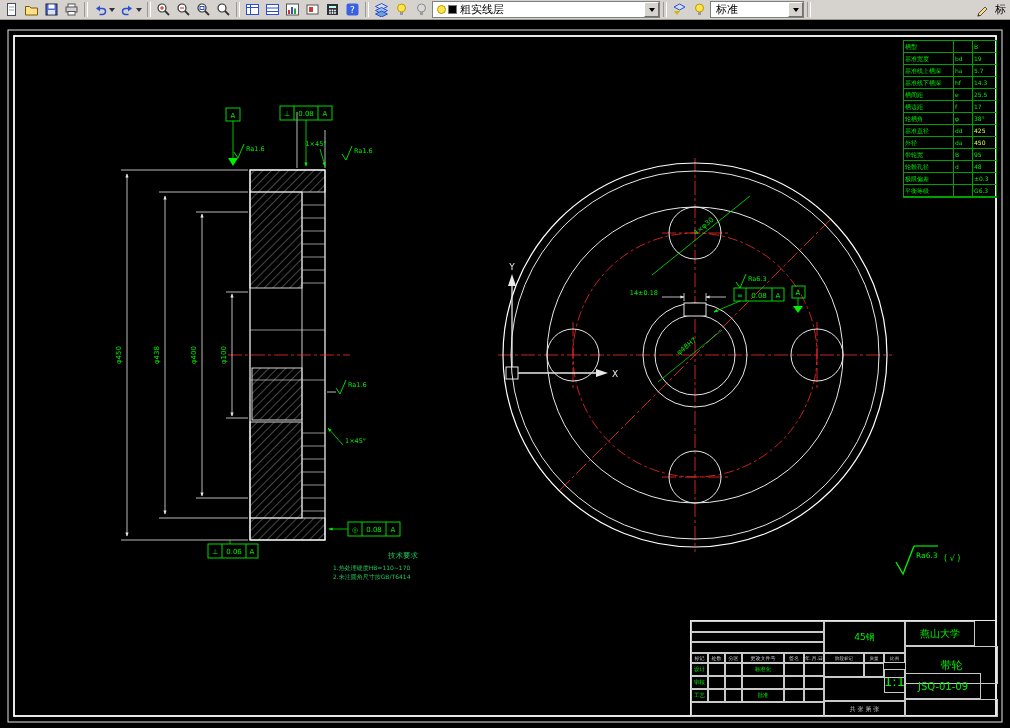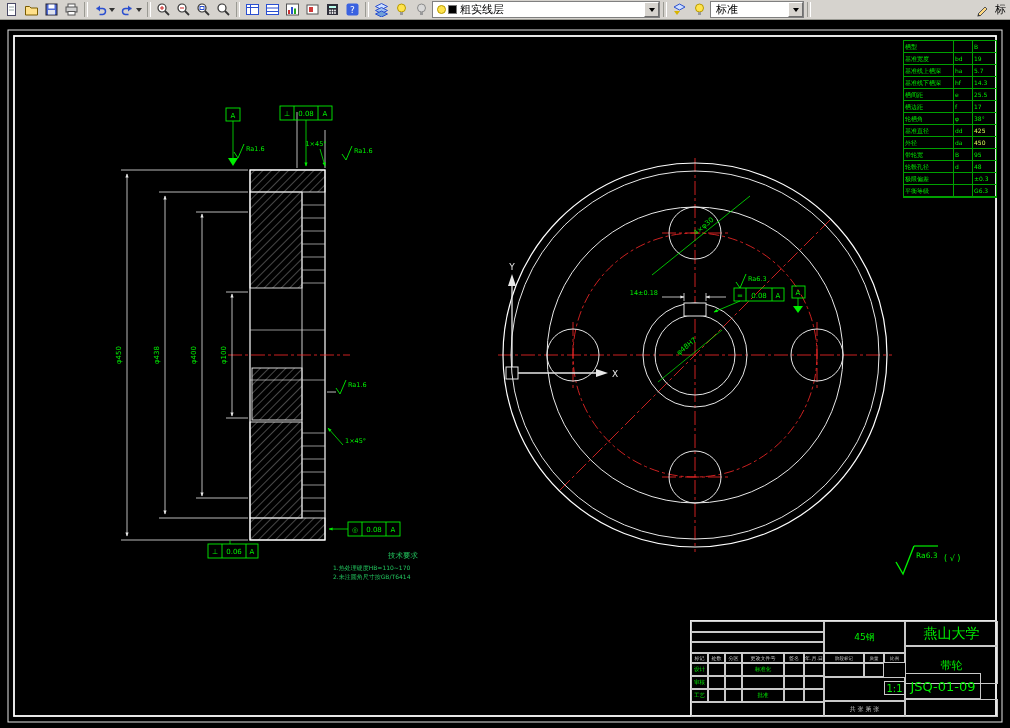--- a/index.html
+++ b/index.html
@@ -554,22 +554,22 @@
     <div class="tb-cell" style="left:113px;top:68px;width:20px;height:13px"></div>
 
     <div class="tb-cell" style="left:0;top:81px;width:133px;height:15px"></div>
 
     <div class="tb-cell green" style="left:133px;top:0;width:81px;height:32px;font-size:9px">45钢</div>
     <div class="tb-cell" style="left:133px;top:32px;width:40px;height:10px;font-size:4.5px">阶段标记</div>
     <div class="tb-cell" style="left:173px;top:32px;width:20px;height:10px;font-size:4.5px">质量</div>
     <div class="tb-cell" style="left:193px;top:32px;width:21px;height:10px;font-size:4.5px">比例</div>
     <div class="tb-cell" style="left:133px;top:42px;width:40px;height:14px"></div>
     <div class="tb-cell" style="left:173px;top:42px;width:20px;height:14px"></div>
-    <div class="tb-cell green" style="left:193px;top:60px;width:21px;height:14px;font-size:10px">1:1</div>
+    <div class="tb-cell green" style="left:193px;top:48px;width:21px;height:24px;font-size:13px">1:1</div>
     <div class="tb-cell" style="left:133px;top:56px;width:81px;height:24px"></div>
     <div class="tb-cell" style="left:133px;top:80px;width:81px;height:16px;font-size:6px">共 张 第 张</div>
 
-    <div class="tb-cell green" style="left:214px;top:0;width:93px;height:25px;font-size:14px">燕山大学</div>
+    <div class="tb-cell green" style="left:214px;top:0;width:70px;height:25px;font-size:10px">燕山大学</div>
     <div class="tb-cell green" style="left:214px;top:25px;width:93px;height:38px;font-size:11px">带轮</div>
-    <div class="tb-cell green" style="left:214px;top:52px;width:76px;height:26px;font-size:13px">JSQ-01-09</div>
+    <div class="tb-cell green" style="left:214px;top:52px;width:76px;height:26px;font-size:10px">JSQ-01-09</div>
     <div class="tb-cell" style="left:214px;top:78px;width:93px;height:18px"></div>
   </div>
 </div>
 
 </body></html>

